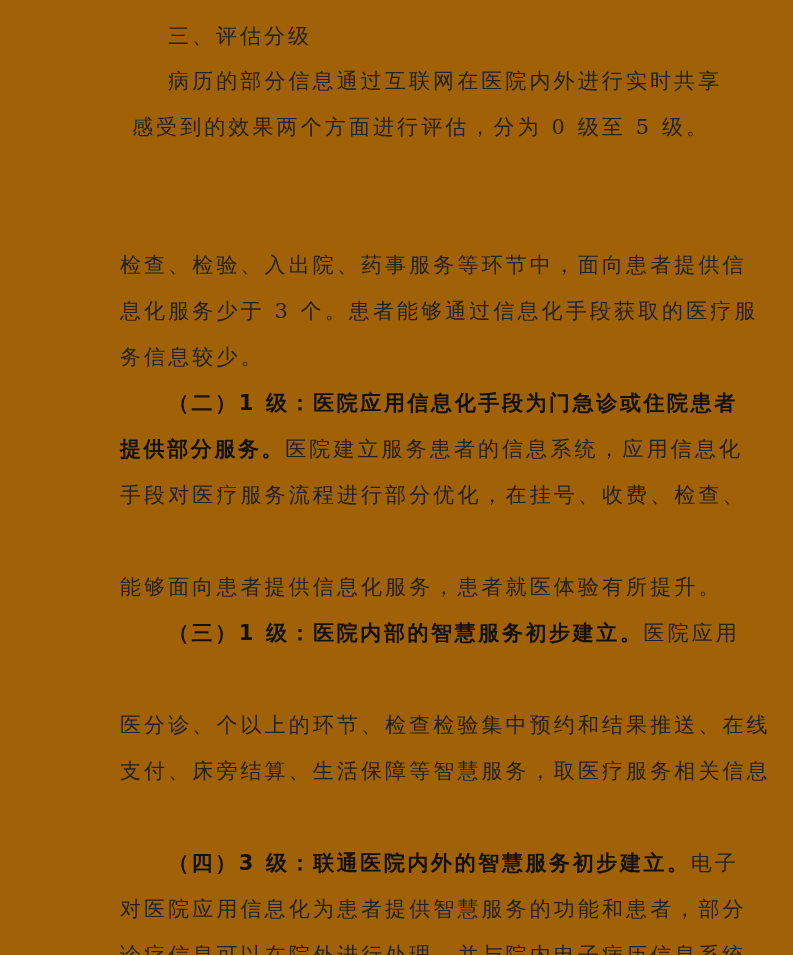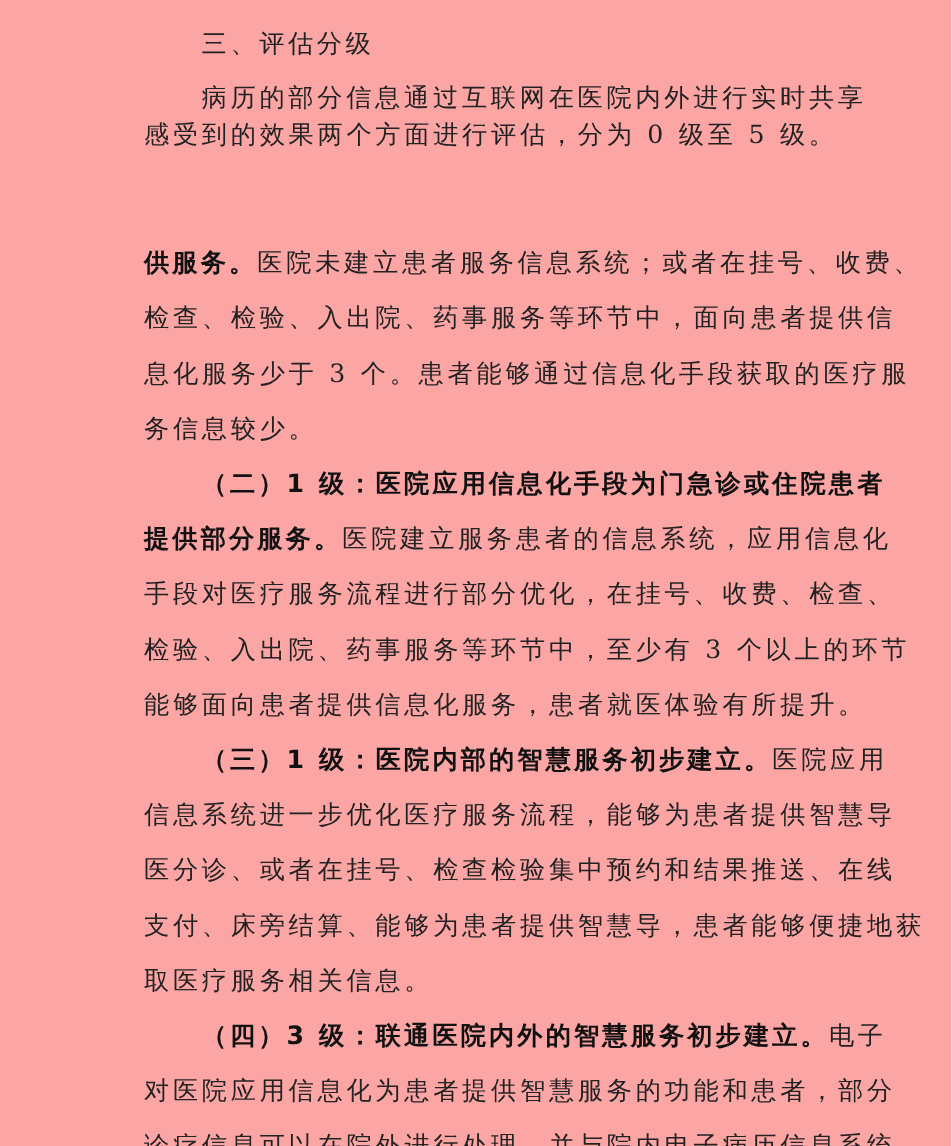--- a/index.html
+++ b/index.html
@@ -14,21 +14,21 @@
     position: relative;
     font-family: "DejaVu Serif", "Liberation Serif", serif;
     color: #1a1a1a;
   }
   .page {
     position: absolute;
     left: 0;
     top: 0;
     width: 793px;
     height: 955px;
-    background: #fca5a5;
+    background: #a16207;
   }
   .line {
     position: absolute;
     left: 120px;
     white-space: nowrap;
     font-size: 21px;
     line-height: 28px;
     letter-spacing: 3.1px;
     color: #222222;
   }
@@ -46,46 +46,40 @@
   }
 </style>
 </head>
 <body>
 
 <div class="page">
 
   <div class="line indent section-heading" style="top:22px;">三、评估分级</div>
 
   <div class="line indent" style="top:67px;">病历的部分信息通过互联网在医院内外进行实时共享</div>
-  <div class="line" style="top:98px;">感受到的效果两个方面进行评估，分为 0 级至 5 级。</div>
+  <div class="line" style="top:113px;margin-left:12px;">感受到的效果两个方面进行评估，分为 0 级至 5 级。</div>
 
-  <div class="line" style="top:205px;">
-    <span class="bold">供服务。</span><span>医院未建立患者服务信息系统；或者在挂号、收费、</span>
-  </div>
   <div class="line" style="top:251px;">检查、检验、入出院、药事服务等环节中，面向患者提供信</div>
   <div class="line" style="top:297px;">息化服务少于 3 个。患者能够通过信息化手段获取的医疗服</div>
   <div class="line" style="top:343px;">务信息较少。</div>
 
   <div class="line indent" style="top:389px;">
     <span class="bold">（二）1 级：</span><span class="bold">医院应用信息化手段为门急诊或住院患者</span>
   </div>
   <div class="line" style="top:435px;">
     <span class="bold">提供部分服务。</span><span>医院建立服务患者的信息系统，应用信息化</span>
   </div>
   <div class="line" style="top:481px;">手段对医疗服务流程进行部分优化，在挂号、收费、检查、</div>
-  <div class="line" style="top:527px;">检验、入出院、药事服务等环节中，至少有 3 个以上的环节</div>
   <div class="line" style="top:573px;">能够面向患者提供信息化服务，患者就医体验有所提升。</div>
 
   <div class="line indent" style="top:619px;">
     <span class="bold">（三）1 级：</span><span class="bold">医院内部的智慧服务初步建立。</span><span>医院应用</span>
   </div>
-  <div class="line" style="top:665px;">信息系统进一步优化医疗服务流程，能够为患者提供智慧导</div>
-  <div class="line" style="top:711px;">医分诊、或者在挂号、检查检验集中预约和结果推送、在线</div>
-  <div class="line" style="top:757px;">支付、床旁结算、能够为患者提供智慧导，患者能够便捷地获</div>
-  <div class="line" style="top:803px;">取医疗服务相关信息。</div>
+  <div class="line" style="top:711px;">医分诊、个以上的环节、检查检验集中预约和结果推送、在线</div>
+  <div class="line" style="top:757px;">支付、床旁结算、生活保障等智慧服务，取医疗服务相关信息</div>
 
   <div class="line indent" style="top:849px;">
     <span class="bold">（四）3 级：</span><span class="bold">联通医院内外的智慧服务初步建立。</span><span>电子</span>
   </div>
   <div class="line" style="top:895px;">对医院应用信息化为患者提供智慧服务的功能和患者，部分</div>
   <div class="line" style="top:941px;">诊疗信息可以在院外进行处理，并与院内电子病历信息系统</div>
 
 </div>
 
 </body></html>

